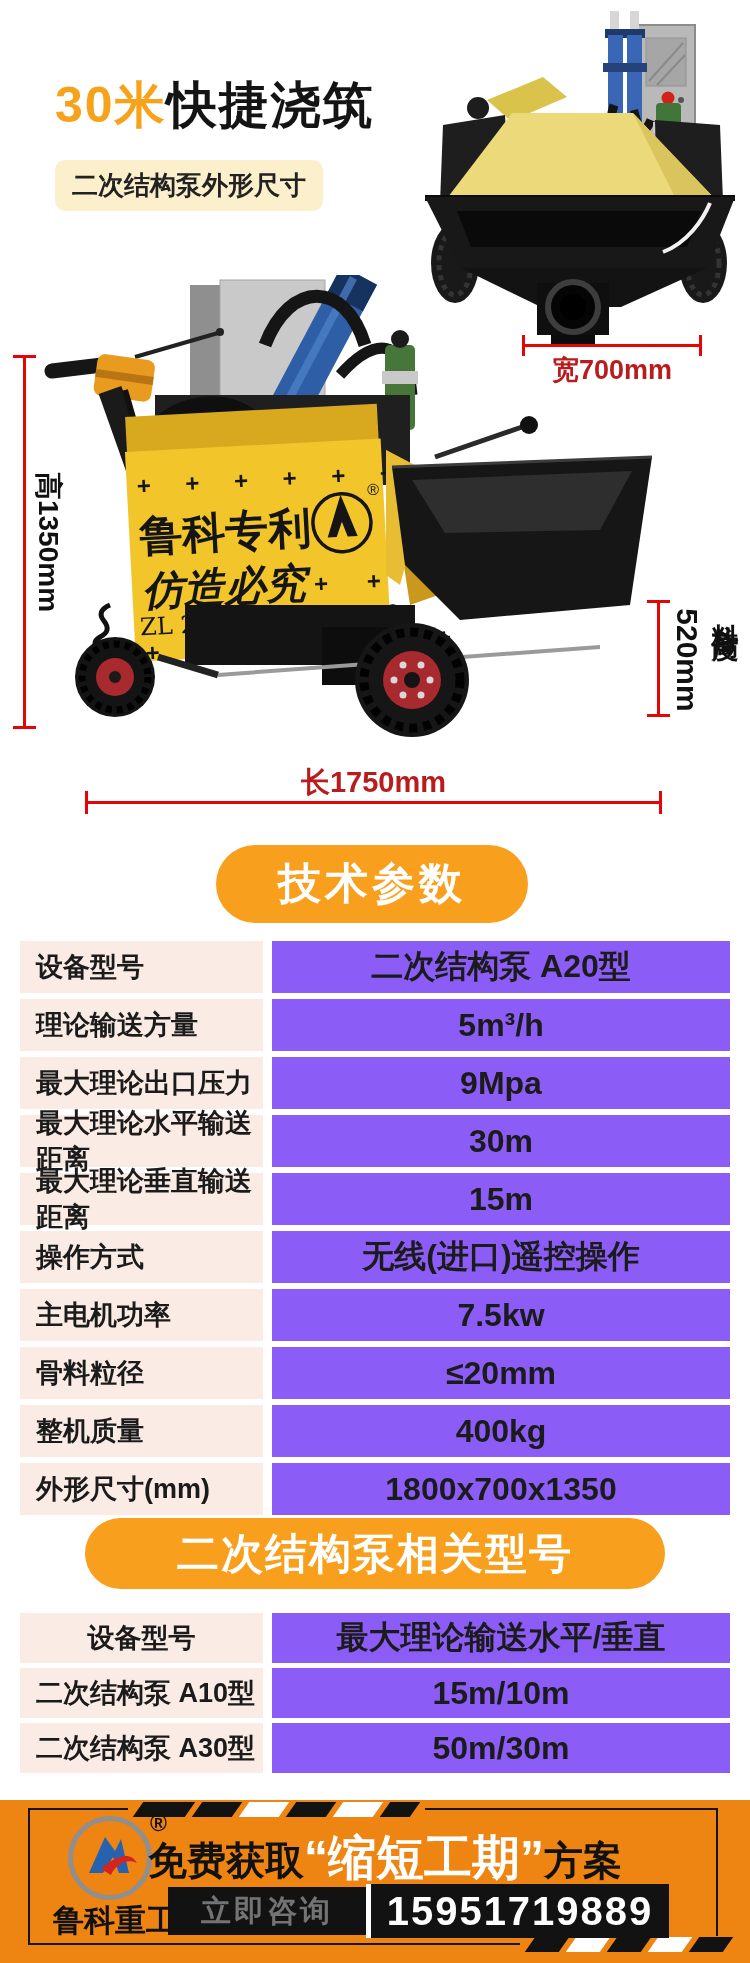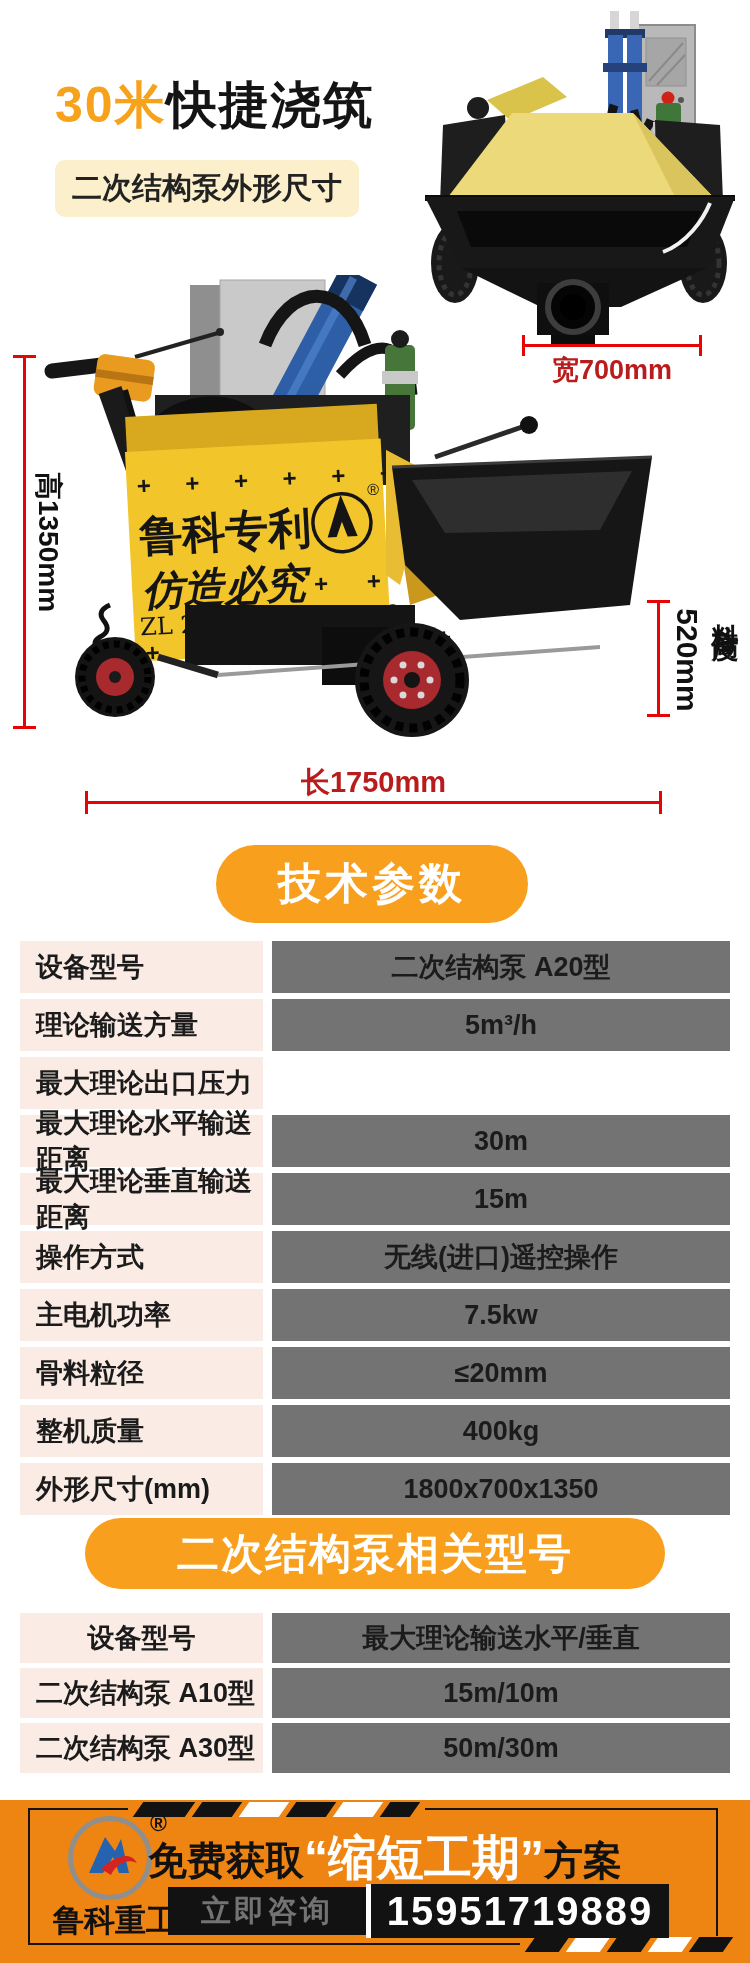--- a/index.html
+++ b/index.html
@@ -1,41 +1,41 @@
 <!DOCTYPE html>
 <html><head>
 <meta charset="utf-8">
 <style>
   html,body{margin:0;padding:0;background:#fff;}
   #canvas{position:relative;width:750px;height:1963px;background:#ffffff;overflow:hidden;
           font-family:"Liberation Sans",sans-serif;color:#1b1b1b;padding-left:20px;}
   
   .title{position:absolute;left:55px;top:72px;font-size:50px;font-weight:800;letter-spacing:2px;color:#141414;}
   .title .hl{color:#F7A21B;}
-  .badge{position:absolute;left:55px;top:160px;background:#FBEFCC;color:#222;font-size:30px;
+  .badge{position:absolute;left:55px;top:160px;background:#FBEFCC;color:#222;font-size:26px;
          font-weight:700;padding:8px 17px;border-radius:10px;}
   
   .dimred{position:absolute;background:#E60505;}
   .dimtext{position:absolute;font-size:27px;font-weight:700;color:#b91c1c;}
   .rotlabel{position:absolute;white-space:nowrap;font-size:28px;font-weight:700;color:#111;
             transform:translate(-50%,-50%) rotate(90deg);}
   .uprightlabel{position:absolute;writing-mode:vertical-rl;text-orientation:upright;
             font-size:27px;font-weight:700;color:#111;letter-spacing:3px;}
   
   .pill{position:absolute;background:#F8A01D;color:#fff;font-weight:800;display:flex;
         align-items:center;justify-content:center;}
   .pill1{left:216px;top:845px;width:312px;height:78px;border-radius:40px;font-size:43px;letter-spacing:4px;}
   .pill2{left:85px;top:1518px;width:580px;height:71px;border-radius:36px;font-size:42px;letter-spacing:2px;}
   
   .spec{position:absolute;left:20px;width:710px;}
   .srow{display:flex;margin-bottom:6px;}
   .c1{width:243px;background:#FAECE5;height:52px;display:flex;align-items:center;
       padding-left:16px;box-sizing:border-box;font-size:27px;font-weight:600;}
-  .c2{flex:1;margin-left:9px;background:#737373;height:52px;display:flex;align-items:center;
-      justify-content:center;font-size:27px;font-weight:600;}
+  .c2{flex:1;margin-left:9px;background:#8b5cf6;height:52px;display:flex;align-items:center;
+      justify-content:center;font-size:32px;font-weight:600;}
   .t2 .c1{height:50px;}
   .t2 .c2{height:50px;}
   .t2 .center1{justify-content:center;padding-left:0;}
   .t2 .srow{margin-bottom:5px;}
   
   footer{position:absolute;left:0;top:1800px;width:750px;height:163px;background:#EE8412;}
   .f-frame{position:absolute;left:28px;top:8px;width:690px;height:137px;border:2px solid #141414;box-sizing:border-box;}
   .stripes{position:absolute;display:flex;gap:7px;background:#EE8412;padding:0 10px;height:17px;align-items:center;}
   .stripes .st{height:15px;transform:skewX(-35deg);}
   .st.b{background:#121212;} .st.w{background:#ffffff;}
@@ -231,20 +231,21 @@
     <div class="srow">
       <div class="c1">设备型号</div>
       <div class="c2">二次结构泵 A20型</div>
     </div>
     <div class="srow">
       <div class="c1">理论输送方量</div>
       <div class="c2">5m³/h</div>
     </div>
     <div class="srow">
       <div class="c1">最大理论出口压力</div>
+      <div class="c2">9Mpa</div>
     </div>
     <div class="srow">
       <div class="c1">最大理论水平输送距离</div>
       <div class="c2">30m</div>
     </div>
     <div class="srow">
       <div class="c1">最大理论垂直输送距离</div>
       <div class="c2">15m</div>
     </div>
     <div class="srow">

